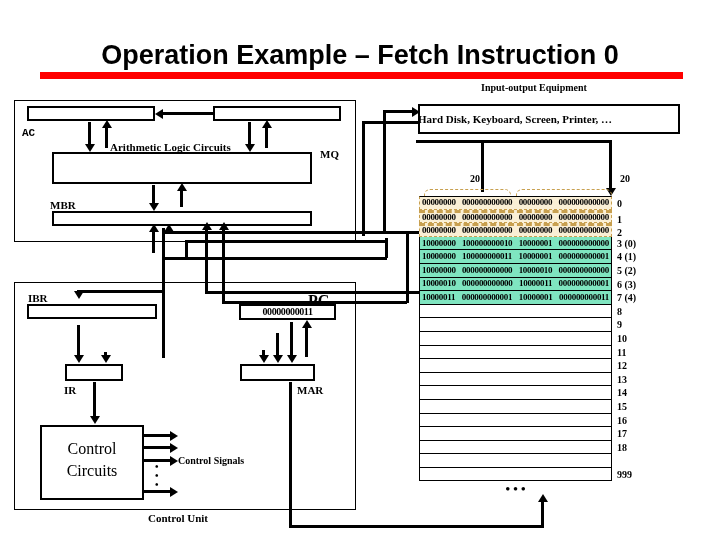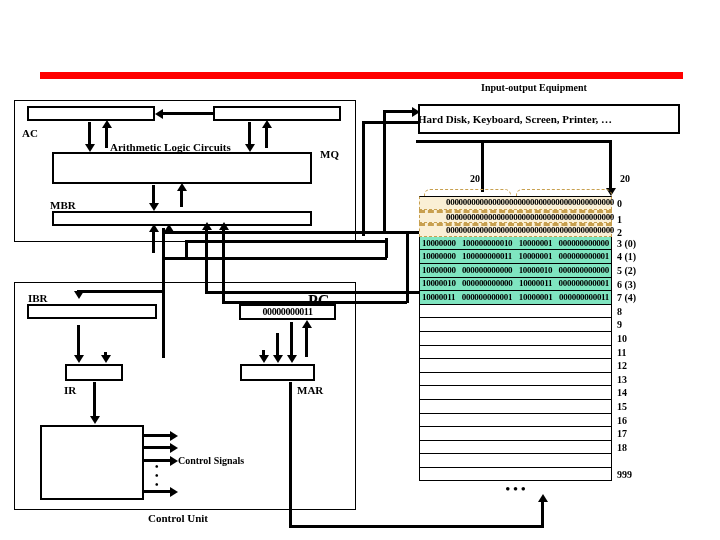--- a/index.html
+++ b/index.html
@@ -35,36 +35,37 @@
   .al{position:absolute;width:0;height:0;border-top:5px solid transparent;border-bottom:5px solid transparent;border-right:8px solid #000;}
   .ar{position:absolute;width:0;height:0;border-top:5px solid transparent;border-bottom:5px solid transparent;border-left:8px solid #000;}
 
   
   #mem{position:absolute;left:419px;top:196px;width:193px;}
   .mrow{position:relative;height:13.6px;box-sizing:border-box;border:1px solid #000;border-top:none;
         font-family:"Liberation Serif", serif;font-weight:bold;font-size:9px;color:#000;}
   .mrow.first{border-top:1px solid #000;}
   .mrow .cells{display:flex;height:100%;align-items:center;justify-content:space-between;padding:0 2px;}
   .mrow .cells span{letter-spacing:-0.3px;line-height:1;}
-  .cream{background:#FAEFD5;border-color:#C8A050;border-style:dashed;padding-left:24px;}
+  .cream{background:#FAEFD5;border-color:#C8A050;border-style:dashed;}
   .teal{background:#7FE5C0;}
   .idx{position:absolute;left:197px;top:0px;font-family:"Liberation Serif",serif;font-weight:bold;font-size:10px;color:#000;white-space:nowrap;line-height:13.6px;}
   .brace{position:absolute;border:1px dashed #C8A050;border-bottom:none;border-radius:6px 6px 0 0;height:8px;}
 </style>
 </head>
 <body>
 
 <div class="slide">
 
+  <div id="title">Operation Example –  Fetch Instruction 0</div>
   <div id="title-rule"></div>
 
   <div class="bx1" style="left:14px;top:100px;width:342px;height:142px;"></div>
 
   <div class="bx" style="left:27px;top:106px;width:128px;height:15px;"></div>
-  <div class="lbl" style="left:22px;top:127px;font-size:11px;">AC</div>
+  <div class="lbl" style="left:22px;top:127px;font-size:11px;font-family:Liberation Mono, monospace;">AC</div>
 
   <div class="bx" style="left:213px;top:106px;width:128px;height:15px;"></div>
   <div class="lbl" style="left:320px;top:127px;font-size:11px;margin-top:21px;">MQ</div>
 
   <div class="h" style="left:163px;top:112px;width:50px;"></div>
   <div class="al" style="left:155px;top:109px;"></div>
 
   <div class="lbl" style="left:110px;top:141px;font-size:11px;">Arithmetic Logic Circuits</div>
   <div class="bx" style="left:52px;top:152px;width:260px;height:32px;"></div>
 
@@ -97,20 +98,25 @@
   <div style="position:absolute;left:239px;top:305px;width:97px;height:14px;line-height:14px;text-align:center;
               font-family:'Liberation Serif',serif;font-weight:bold;font-size:10px;color:#000;letter-spacing:-0.4px;">00000000011</div>
 
   <div class="bx" style="left:65px;top:364px;width:58px;height:17px;"></div>
   <div class="lbl" style="left:64px;top:384px;font-size:11px;">IR</div>
 
   <div class="bx" style="left:240px;top:364px;width:75px;height:17px;"></div>
   <div class="lbl" style="left:297px;top:384px;font-size:11px;">MAR</div>
 
   <div class="bx" style="left:40px;top:425px;width:104px;height:75px;"></div>
+  <div style="position:absolute;left:40px;top:438px;width:104px;text-align:center;
+              font-family:'Liberation Serif',serif;font-size:16px;color:#000;line-height:22px;">
+    <div>Control</div>
+    <div>Circuits</div>
+  </div>
 
   <div class="h" style="left:144px;top:434px;width:28px;"></div>
   <div class="ar" style="left:170px;top:431px;"></div>
   <div class="h" style="left:144px;top:446px;width:28px;"></div>
   <div class="ar" style="left:170px;top:443px;"></div>
   <div class="h" style="left:144px;top:459px;width:28px;"></div>
   <div class="ar" style="left:170px;top:456px;"></div>
   <div class="h" style="left:144px;top:490px;width:28px;"></div>
   <div class="ar" style="left:170px;top:487px;"></div>
 

